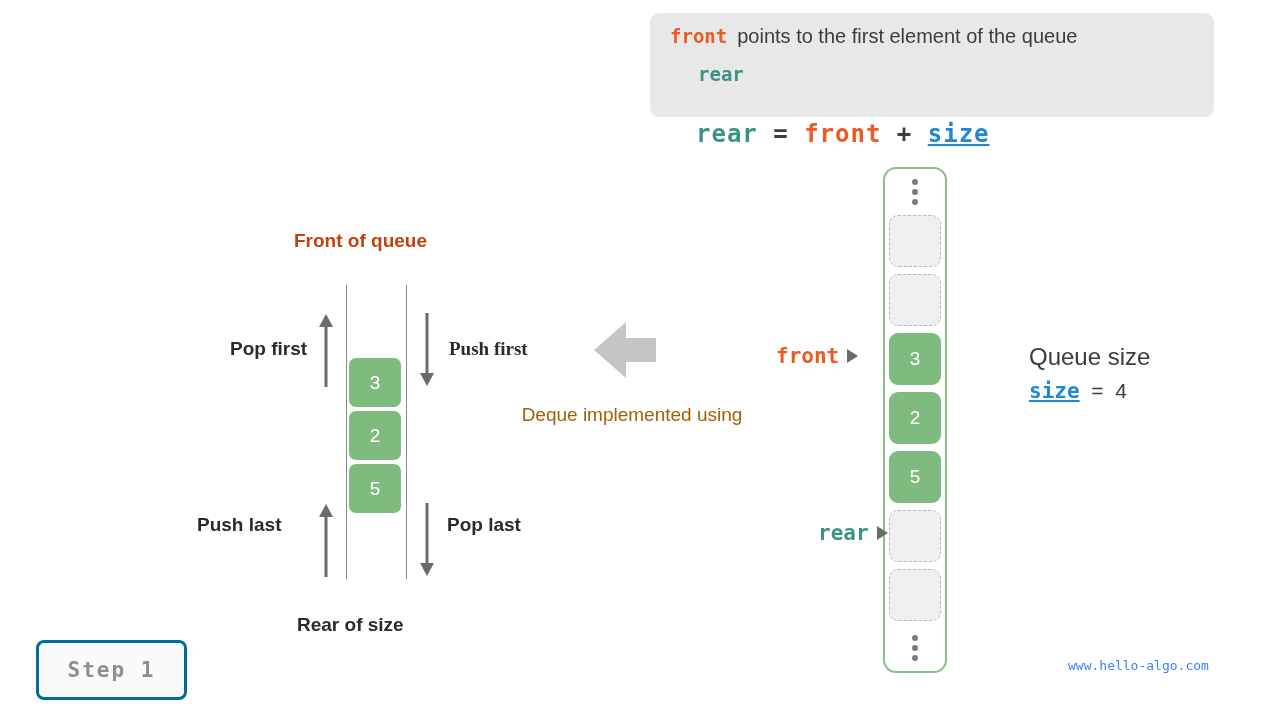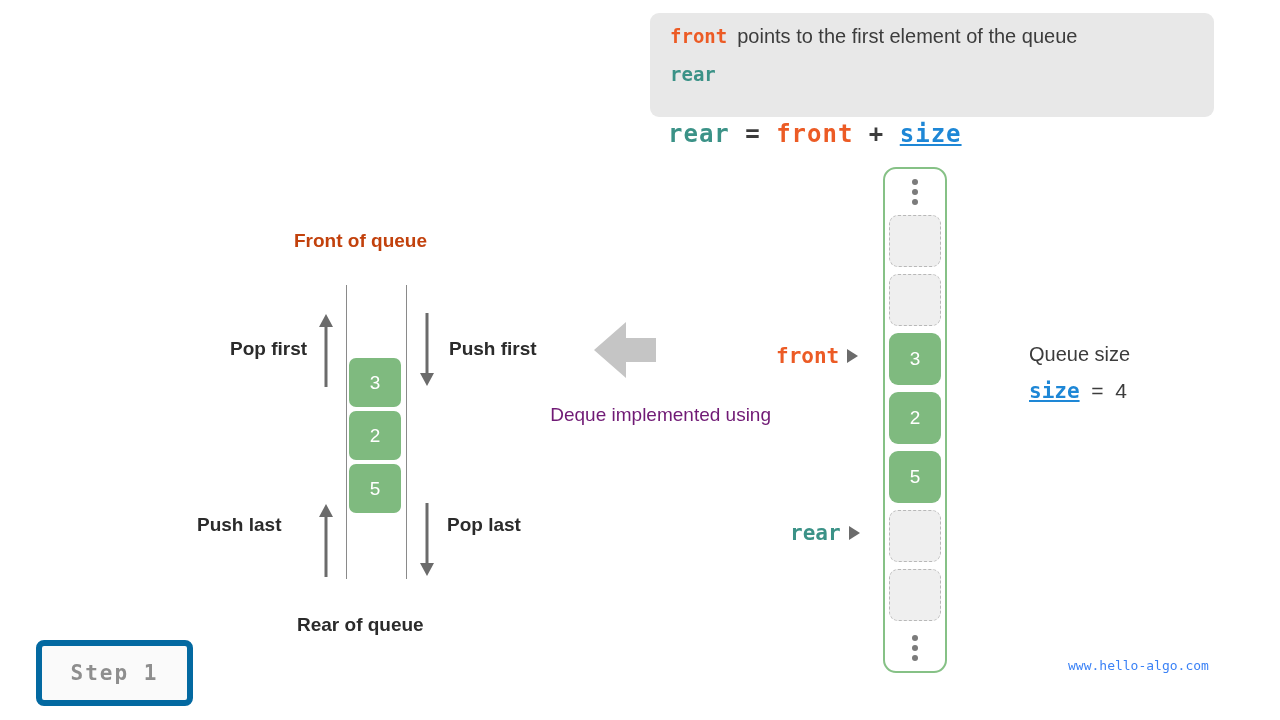--- a/index.html
+++ b/index.html
@@ -32,21 +32,21 @@
     height: 38px;
     font-size: 20px;
     color: #3c3c3c;
     white-space: pre;
   }
   .mono {
     font-family: "DejaVu Sans Mono", "Liberation Mono", monospace;
     font-weight: bold;
   }
   .c-front { color: #ec5b25; }
-  .c-rear  { color: #3b9287; }
+  .c-rear  { color: #3b9287; margin-left: 28px; }
   .c-size  { color: #1e87d6; text-decoration: underline; }
   .legend-kw { font-size: 19px; }
   .legend-txt { margin-left: 10px; text-align: center; }
 
   
   #formula {
     left: 668px; top: 120px;
     font-size: 24px;
     letter-spacing: 1px;
     white-space: pre;
@@ -66,21 +66,21 @@
     top: 285px; width: 1px; height: 294px;
     background: #8a8a8a;
   }
   #rail-left { left: 346px; }
   #rail-right { left: 406px; }
 
   .op-label {
     font-size: 19px; font-weight: bold; color: #2b2b2b;
   }
   #pop-first-label  { left: 206px; top: 338px; margin-left: 24px; }
-  #push-first-label { left: 449px; top: 338px; }
+  #push-first-label { left: 449px; top: 338px; font-family: Liberation Serif, serif; }
   #push-last-label  { left: 197px; top: 514px; }
   #pop-last-label   { left: 447px; top: 514px; text-align: center; }
 
   .arrow-v { width: 22px; }
   .arrow-v svg { display:block; }
 
   #arrow-pop-first  { left: 315px; top: 313px; }
   #arrow-push-first { left: 416px; top: 313px; }
   #arrow-push-last  { left: 315px; top: 503px; }
   #arrow-pop-last   { left: 416px; top: 503px; }
@@ -98,23 +98,23 @@
   #deque-cell-1 { top: 411px; }
   #deque-cell-2 { top: 464px; }
 
   
   #big-left-arrow { left: 594px; top: 320px; }
 
   
   #caption {
     left: 493px; top: 401px;
     width: 278px;
-    text-align: right;
+    text-align: center;
     font-size: 19px;
-    color: #701a75;
+    color: #a16207;
     line-height: 28px;
   }
 
   
   #array-container {
     left: 883px; top: 167px;
     width: 64px; height: 506px;
     border: 2px solid #86c186;
     border-radius: 13px;
     box-sizing: border-box;
@@ -162,37 +162,37 @@
     border-top: 7px solid transparent;
     border-bottom: 7px solid transparent;
     border-left: 11px solid #6b6b6b;
   }
   #ptr-front { left: 776px; top: 344px; }
   #ptr-rear  { left: 790px; top: 521px; }
 
   
   #queue-size-title {
     left: 1029px; top: 343px;
-    font-size: 20px; color: #3c3c3c;
+    font-size: 24px; color: #3c3c3c;
   }
   #queue-size-value {
     left: 1029px; top: 379px;
     font-size: 21px;
     white-space: pre;
   }
   #queue-size-value .num {
     font-family: "Liberation Sans", sans-serif;
     color: #3c3c3c; font-weight: normal;
   }
 
   
   #step-badge {
     left: 36px; top: 640px;
     width: 145px; height: 54px;
-    border: 6px solid #0369a1;
+    border: 3px solid #0369a1;
     border-radius: 8px;
     background: #fafafa;
     display: flex; align-items: center; justify-content: center;
     font-family: "DejaVu Sans Mono", "Liberation Mono", monospace;
     font-weight: bold;
     font-size: 21px;
     color: #8e8e8e;
     letter-spacing: 2px;
   }
 
@@ -213,21 +213,21 @@
     <span class="legend-txt">points to the first element of the queue</span>
   </div>
   <div class="legend-line">
     <span class="mono legend-kw c-rear">rear</span>
   </div>
 </div>
 
 <div class="abs mono" id="formula"><span class="c-rear">rear</span><span class="op"> </span><span class="op">=</span><span class="op"> </span><span class="c-front">front</span><span class="op"> </span><span class="op">+</span><span class="op"> </span><span class="c-size">size</span></div>
 
 <div class="abs" id="front-of-queue-label">Front of queue</div>
-<div class="abs" id="rear-of-queue-label">Rear of queue</div>
+<div class="abs" id="rear-of-queue-label">Rear of size</div>
 
 <div class="abs rail" id="rail-left"></div>
 <div class="abs rail" id="rail-right"></div>
 
 <div class="abs op-label" id="pop-first-label">Pop first</div>
 <div class="abs op-label" id="push-first-label">Push first</div>
 <div class="abs op-label" id="push-last-label">Push last</div>
 <div class="abs op-label" id="pop-last-label">Pop last</div>
 
 <div class="abs arrow-v" id="arrow-pop-first">

